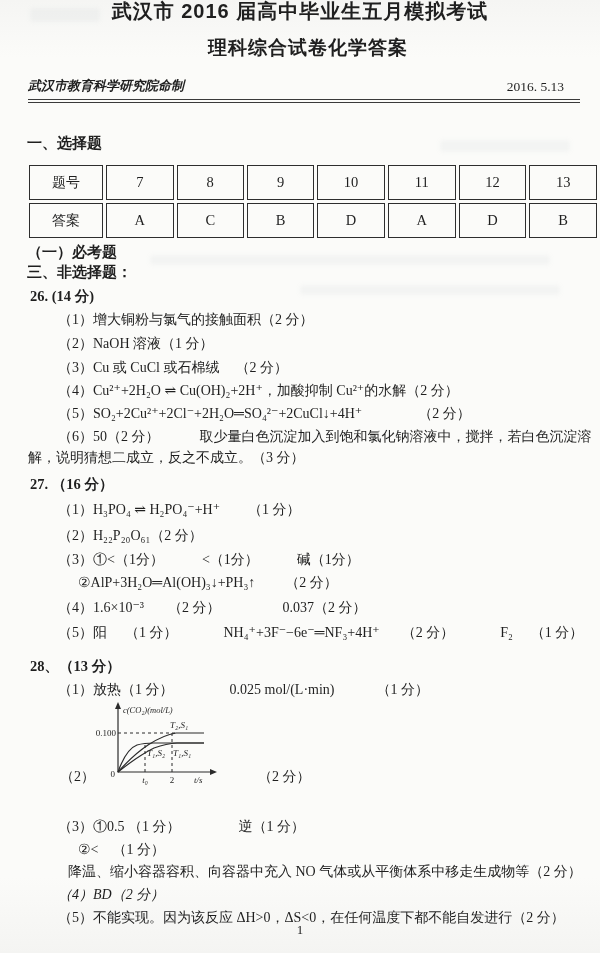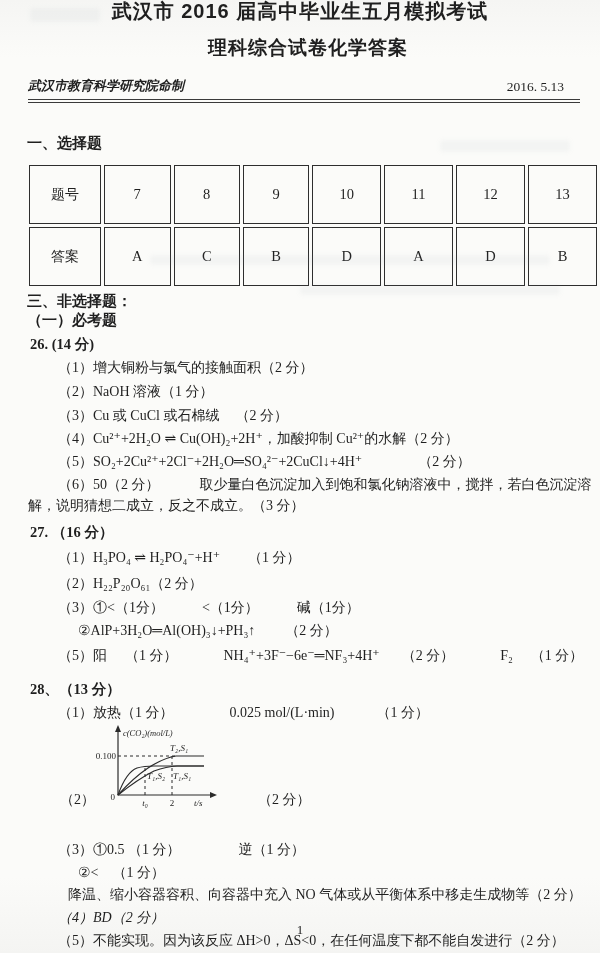--- a/index.html
+++ b/index.html
@@ -20,21 +20,21 @@
   .publisher{font-style:italic;font-weight:bold;font-size:13px;}
   .date{font-size:13.5px;}
   .rule{margin:4px 20px 0 28px;height:2px;border-top:1.6px solid #3a3a3a;border-bottom:1.6px solid #3a3a3a;}
 
   .h-sec{margin:31px 0 0 27px;font-family:"Liberation Sans","DejaVu Sans",sans-serif;
          font-weight:bold;font-size:15px;line-height:17px;}
   .h-sec2{margin:2px 0 0 27px;font-family:"Liberation Sans","DejaVu Sans",sans-serif;
          font-weight:bold;font-size:15px;line-height:17px;}
 
   table.answers{margin:11px 0 0 26px;border-collapse:separate;border-spacing:3px;}
-  table.answers td{border:1.4px solid #2e2e2e;text-align:center;height:25px;font-size:14.5px;padding:16px;}
+  table.answers td{border:1.4px solid #2e2e2e;text-align:center;height:25px;font-size:14.5px;padding:4px;}
   table.answers td.lab{width:68px;font-family:"Liberation Sans","DejaVu Sans",sans-serif;font-size:14px;}
   table.answers td.val{width:61px;}
 
   .q-head{margin:8px 0 0 30px;font-size:14.5px;line-height:16px;font-weight:bold;
           font-family:Liberation Serif, serif;}
   .ln{margin:8px 0 0 58px;font-size:14px;line-height:16px;white-space:nowrap;}
   .cont{margin:5px 0 0 28px;font-size:14px;line-height:16px;}
   .ind2{margin-left:78px;}
   .hang{margin-left:68px;}
 
@@ -89,22 +89,22 @@
       <td class="val">C</td>
       <td class="val">B</td>
       <td class="val">D</td>
       <td class="val">A</td>
       <td class="val">D</td>
       <td class="val">B</td>
     </tr>
   </tbody>
     </table>
 
+  <div class="h-sec2">（一）必考题</div>
   <div class="h-sec2" style="margin-top:3px;">三、非选择题：</div>
-  <div class="h-sec2">（一）必考题</div>
 
   <div class="q-head">26. (14 分)</div>
   <div class="ln">（1）增大铜粉与氯气的接触面积（2 分）</div>
   <div class="ln">（2）NaOH 溶液（1 分）</div>
   <div class="ln">
     <span>（3）Cu 或 CuCl 或石棉绒</span><span style="margin-left:16px;">（2 分）</span>
   </div>
   <div class="ln" style="margin-top:7px;">（4）Cu²⁺+2H₂O ⇌ Cu(OH)₂+2H⁺，加酸抑制 Cu²⁺的水解（2 分）</div>
   <div class="ln" style="margin-top:7px;">
     <span>（5）SO₂+2Cu²⁺+2Cl⁻+2H₂O═SO₄²⁻+2CuCl↓+4H⁺</span><span style="margin-left:56px;">（2 分）</span>
@@ -117,20 +117,23 @@
   <div class="q-head" style="margin-top:10px;">27. （16 分）</div>
   <div class="ln" style="margin-top:10px;">
     <span>（1）H₃PO₄ ⇌ H₂PO₄⁻+H⁺</span><span style="margin-left:28px;">（1 分）</span>
   </div>
   <div class="ln" style="margin-top:10px;">（2）H₂₂P₂₀O₆₁（2 分）</div>
   <div class="ln" style="margin-top:8px;">
     <span>（3）①&lt;（1分）</span><span style="margin-left:38px;">&lt;（1分）</span><span style="margin-left:38px;">碱（1分）</span>
   </div>
   <div class="ln ind2" style="margin-top:7px;">
     <span>②AlP+3H₂O═Al(OH)₃↓+PH₃↑</span><span style="margin-left:30px;">（2 分）</span>
+  </div>
+  <div class="ln" style="margin-top:9px;">
+    <span>（4）1.6×10⁻³</span><span style="margin-left:24px;">（2 分）</span><span style="margin-left:62px;">0.037（2 分）</span>
   </div>
   <div class="ln" style="margin-top:9px;">
     <span>（5）阳</span><span style="margin-left:18px;">（1 分）</span><span style="margin-left:46px;">NH₄⁺+3F⁻−6e⁻═NF₃+4H⁺</span><span style="margin-left:22px;">（2 分）</span><span style="margin-left:46px;">F₂</span><span style="margin-left:18px;">（1 分）</span>
   </div>
 
   <div class="q-head" style="margin-top:17px;">28、（13 分）</div>
   <div class="ln" style="margin-top:8px;">
     <span>（1）放热（1 分）</span><span style="margin-left:56px;">0.025 mol/(L·min)</span><span style="margin-left:42px;">（1 分）</span>
   </div>
 

